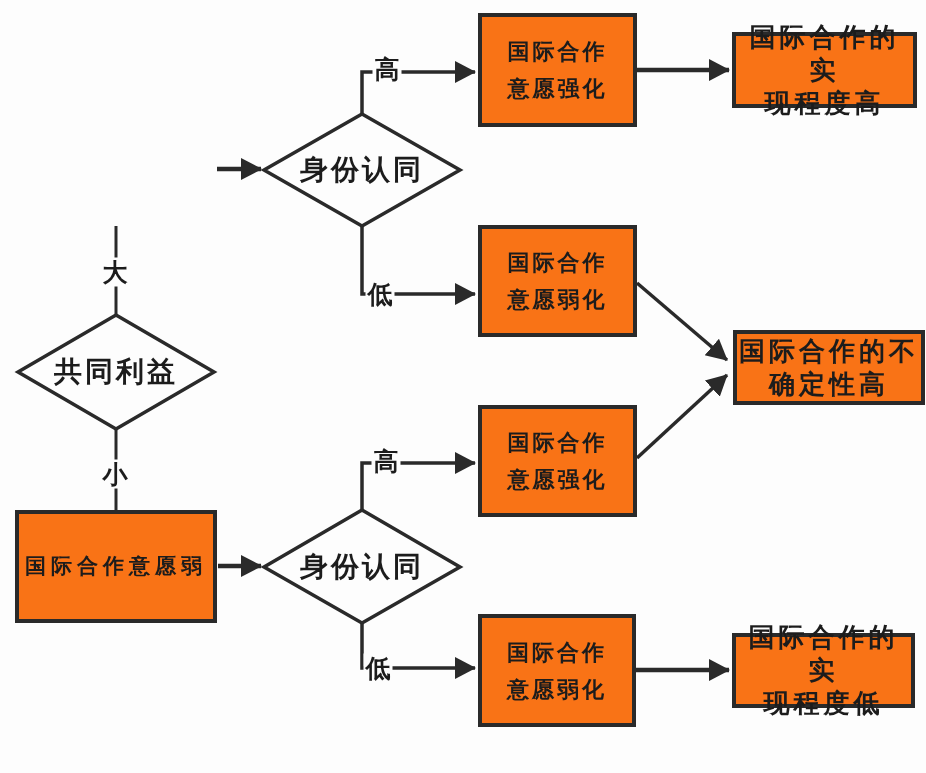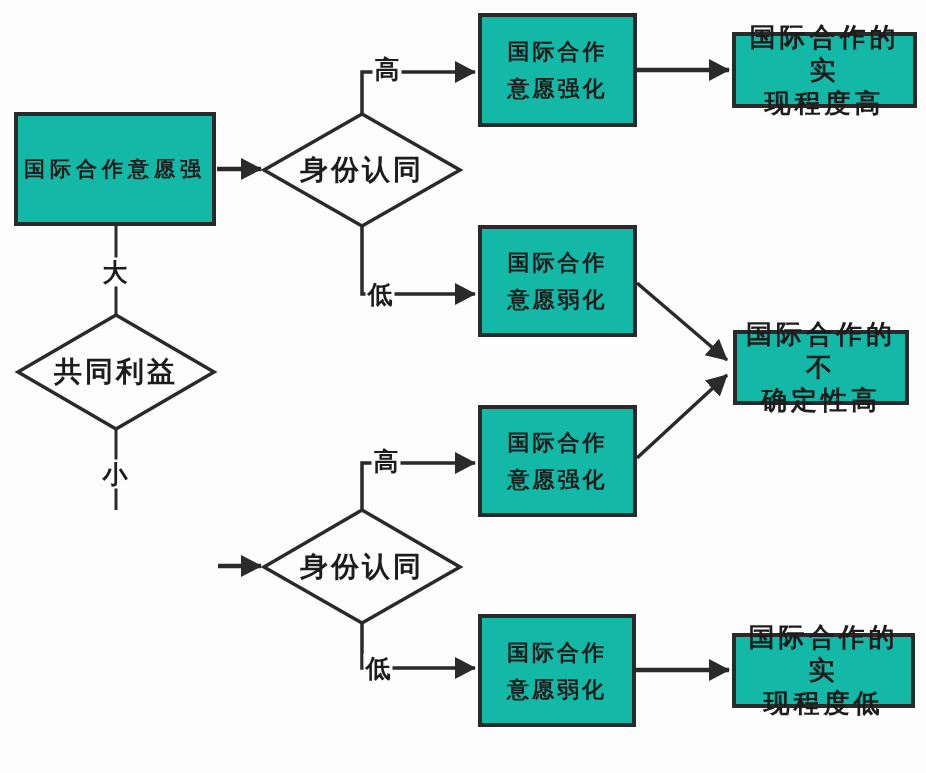--- a/index.html
+++ b/index.html
@@ -5,21 +5,21 @@
   html,body { margin:0; padding:0; background:#fdfdfd; }
   .canvas {
     position:relative; width:926px; height:773px;
     background:#fdfdfd; overflow:hidden;
     font-family:"Liberation Serif","DejaVu Serif",serif;
     color:#1c1c1c;
   }
   svg.wires { position:absolute; left:0; top:0; width:926px; height:773px; }
   .box {
     position:absolute; box-sizing:border-box;
-    border:4px solid #2a2a2a; background:#14b8a6;
+    border:4px solid #2a2a2a; background:#f97316;
     display:flex; align-items:center; justify-content:center;
     text-align:center; white-space:pre-line;
     font-size:22px; letter-spacing:3px; line-height:37px; font-weight:600;
   }
   .box.wide  { font-size:21px; letter-spacing:5px; }
   .box.small { font-size:26px; letter-spacing:4px; line-height:33px; }
   .dlabel {
     position:absolute; transform:translate(-50%,-50%);
     font-size:28px; letter-spacing:3px; font-weight:600; white-space:nowrap;
   }
@@ -56,39 +56,39 @@
     <polyline points="362,623 362,668 475,668" fill="none" stroke="#2a2a2a" stroke-width="3.5" marker-end="url(#ah)"></polyline>
 
     <line x1="637" y1="283" x2="727" y2="360" stroke="#2a2a2a" stroke-width="3.5" marker-end="url(#ah)"></line>
     <line x1="637" y1="458" x2="727" y2="375" stroke="#2a2a2a" stroke-width="3.5" marker-end="url(#ah)"></line>
 
     <polygon points="116,315 214,372 116,429 18,372" fill="#fdfdfd" stroke="#2a2a2a" stroke-width="3.5"></polygon>
     <polygon points="362,114 460,170 362,226 264,170" fill="#fdfdfd" stroke="#2a2a2a" stroke-width="3.5"></polygon>
     <polygon points="362,510 460,567 362,623 264,567" fill="#fdfdfd" stroke="#2a2a2a" stroke-width="3.5"></polygon>
   </svg>
 
-  <div class="box wide" style="left:14px; top:112px; width:202px; height:114px;">国际合作意愿强</div>
 
+  <div class="box wide" style="left:15px; top:510px; width:202px; height:113px;">国际合作意愿弱</div>
 
   <div class="box" style="left:478px; top:13px; width:159px; height:114px;">国际合作
 意愿强化</div>
 
   <div class="box" style="left:478px; top:225px; width:159px; height:112px;">国际合作
 意愿弱化</div>
 
   <div class="box" style="left:478px; top:405px; width:159px; height:112px;">国际合作
 意愿强化</div>
 
   <div class="box" style="left:478px; top:614px; width:158px; height:113px;">国际合作
 意愿弱化</div>
 
   <div class="box small" style="left:732px; top:32px; width:185px; height:76px;">国际合作的实
 现程度高</div>
 
-  <div class="box small" style="left:733px; top:330px; width:176px; height:75px;">国际合作的不
+  <div class="box small" style="left:733px; top:330px; width:192px; height:75px;">国际合作的不
 确定性高</div>
 
   <div class="box small" style="left:732px; top:633px; width:183px; height:75px;">国际合作的实
 现程度低</div>
 
   <div class="dlabel" style="left:116px; top:372px;">共同利益</div>
 
   <div class="dlabel" style="left:362px; top:170px;">身份认同</div>
 
   <div class="dlabel" style="left:362px; top:567px;">身份认同</div>

